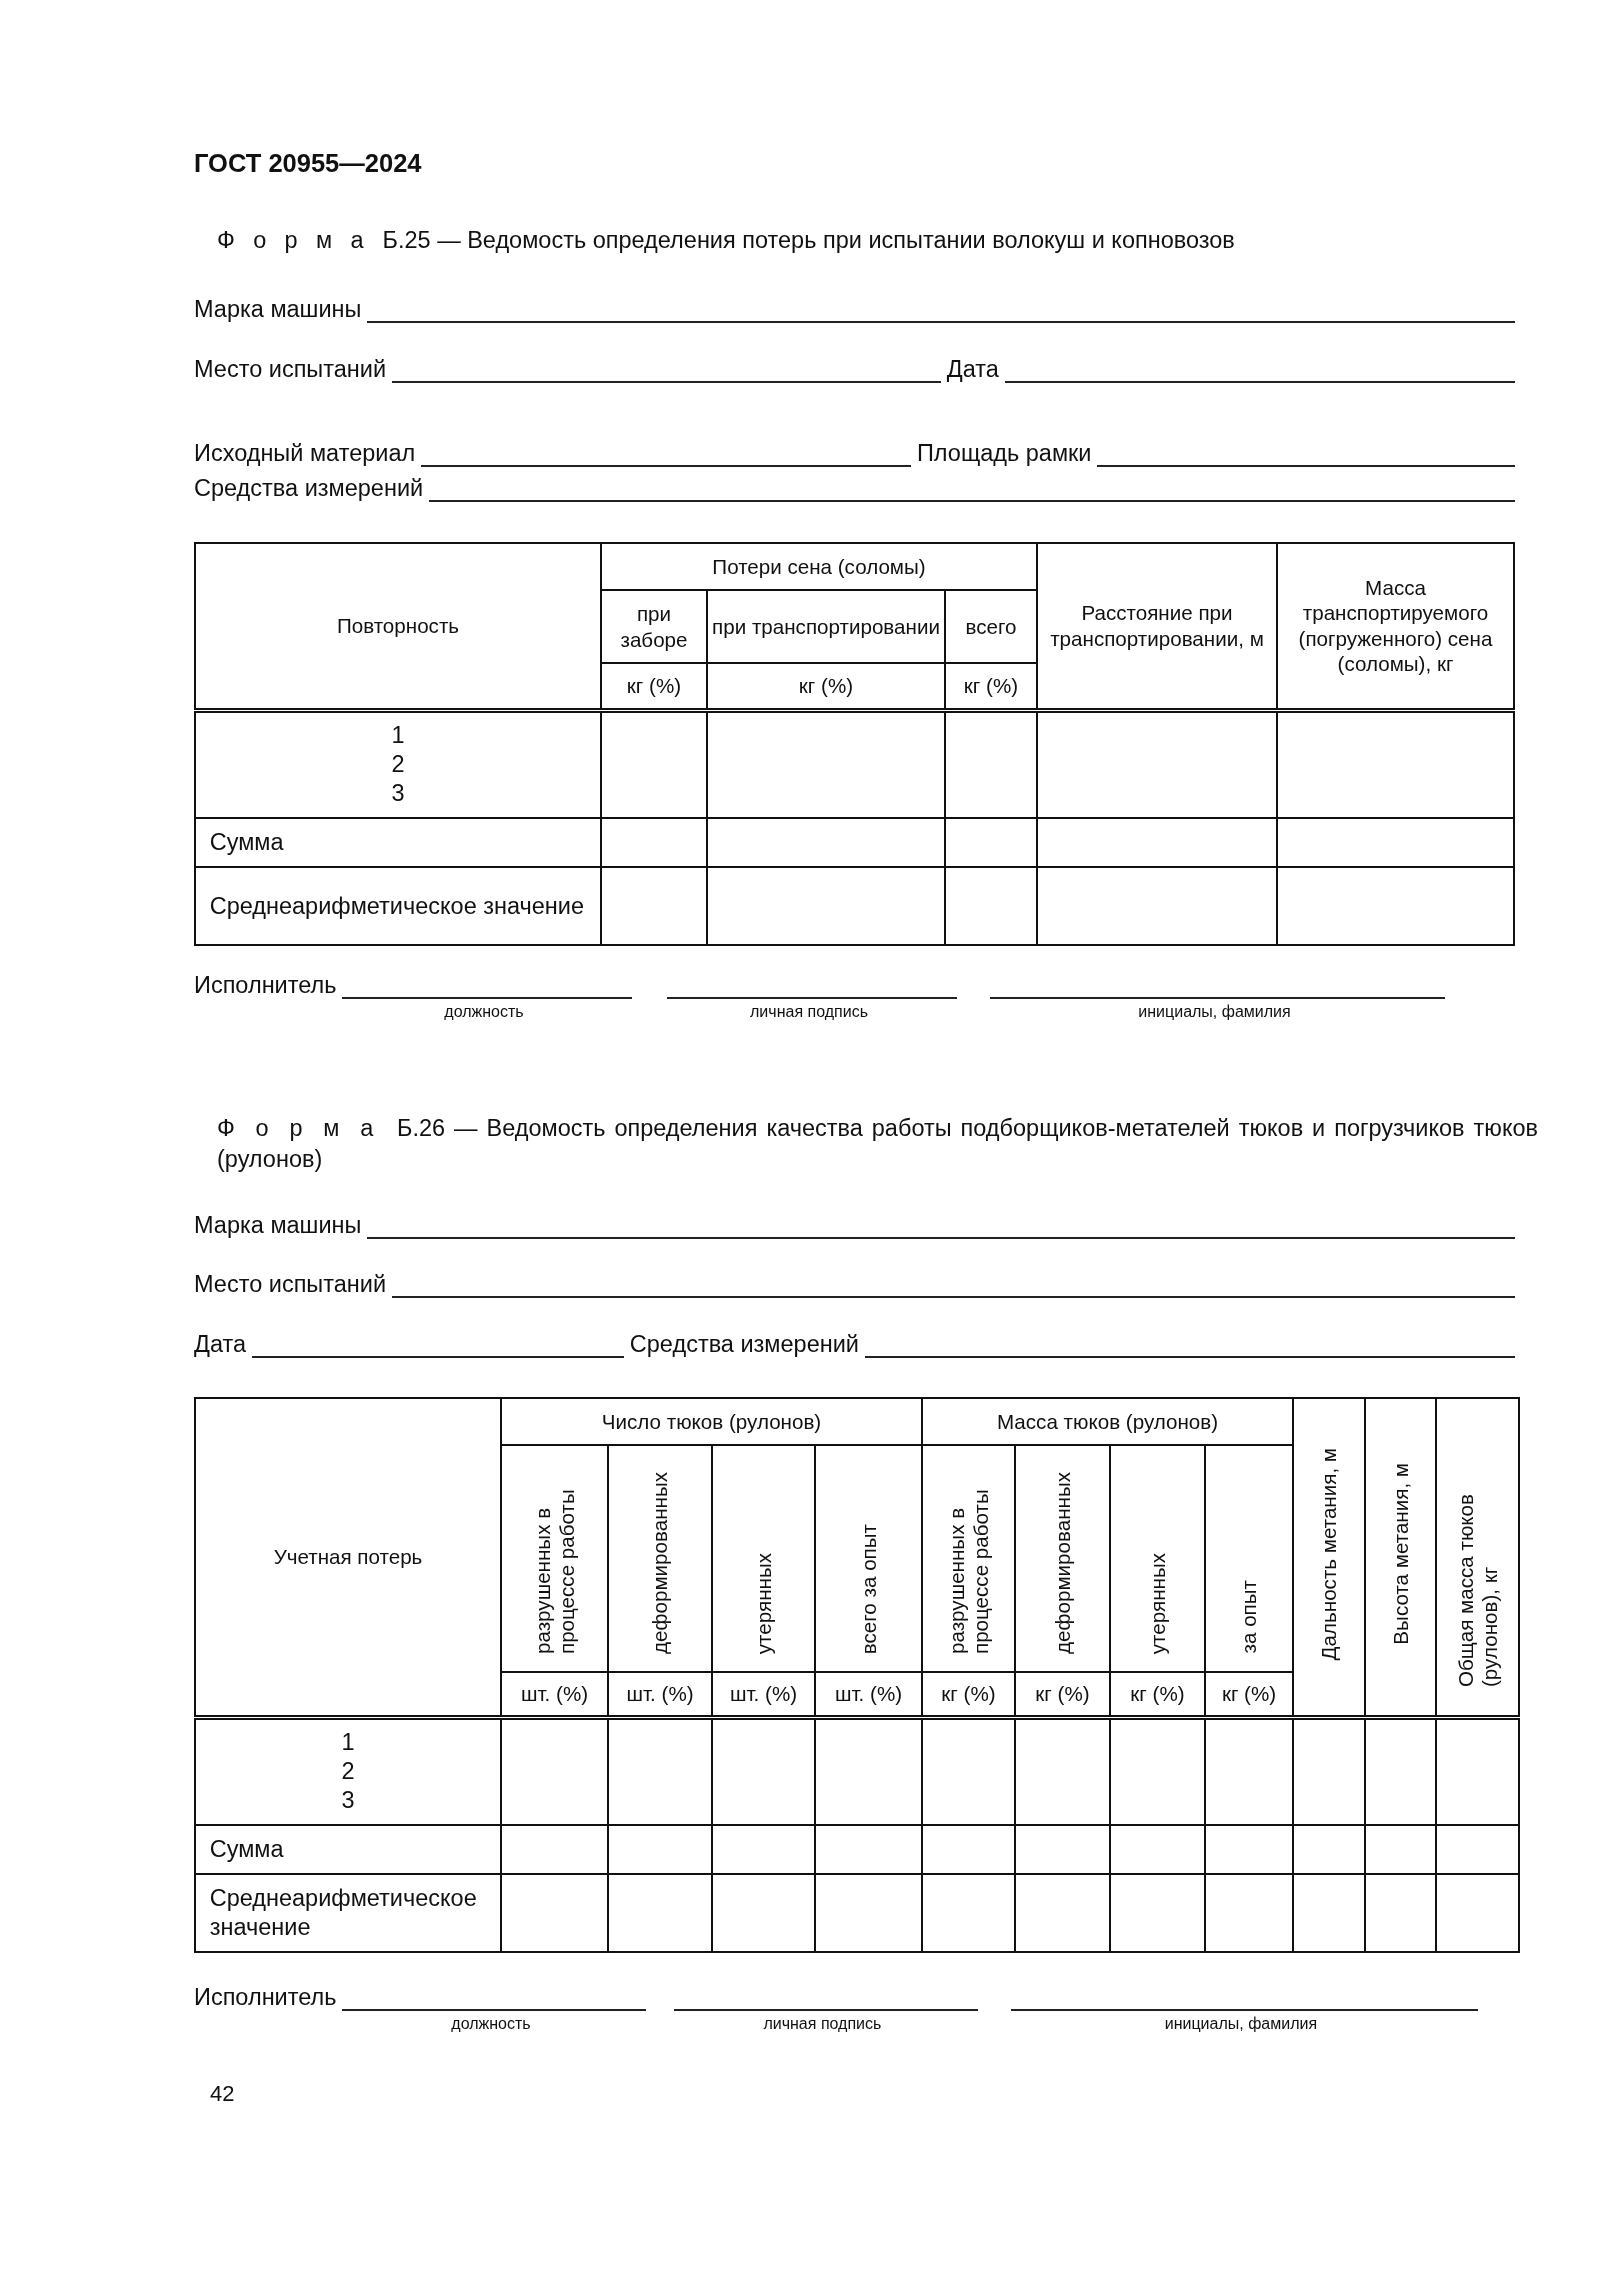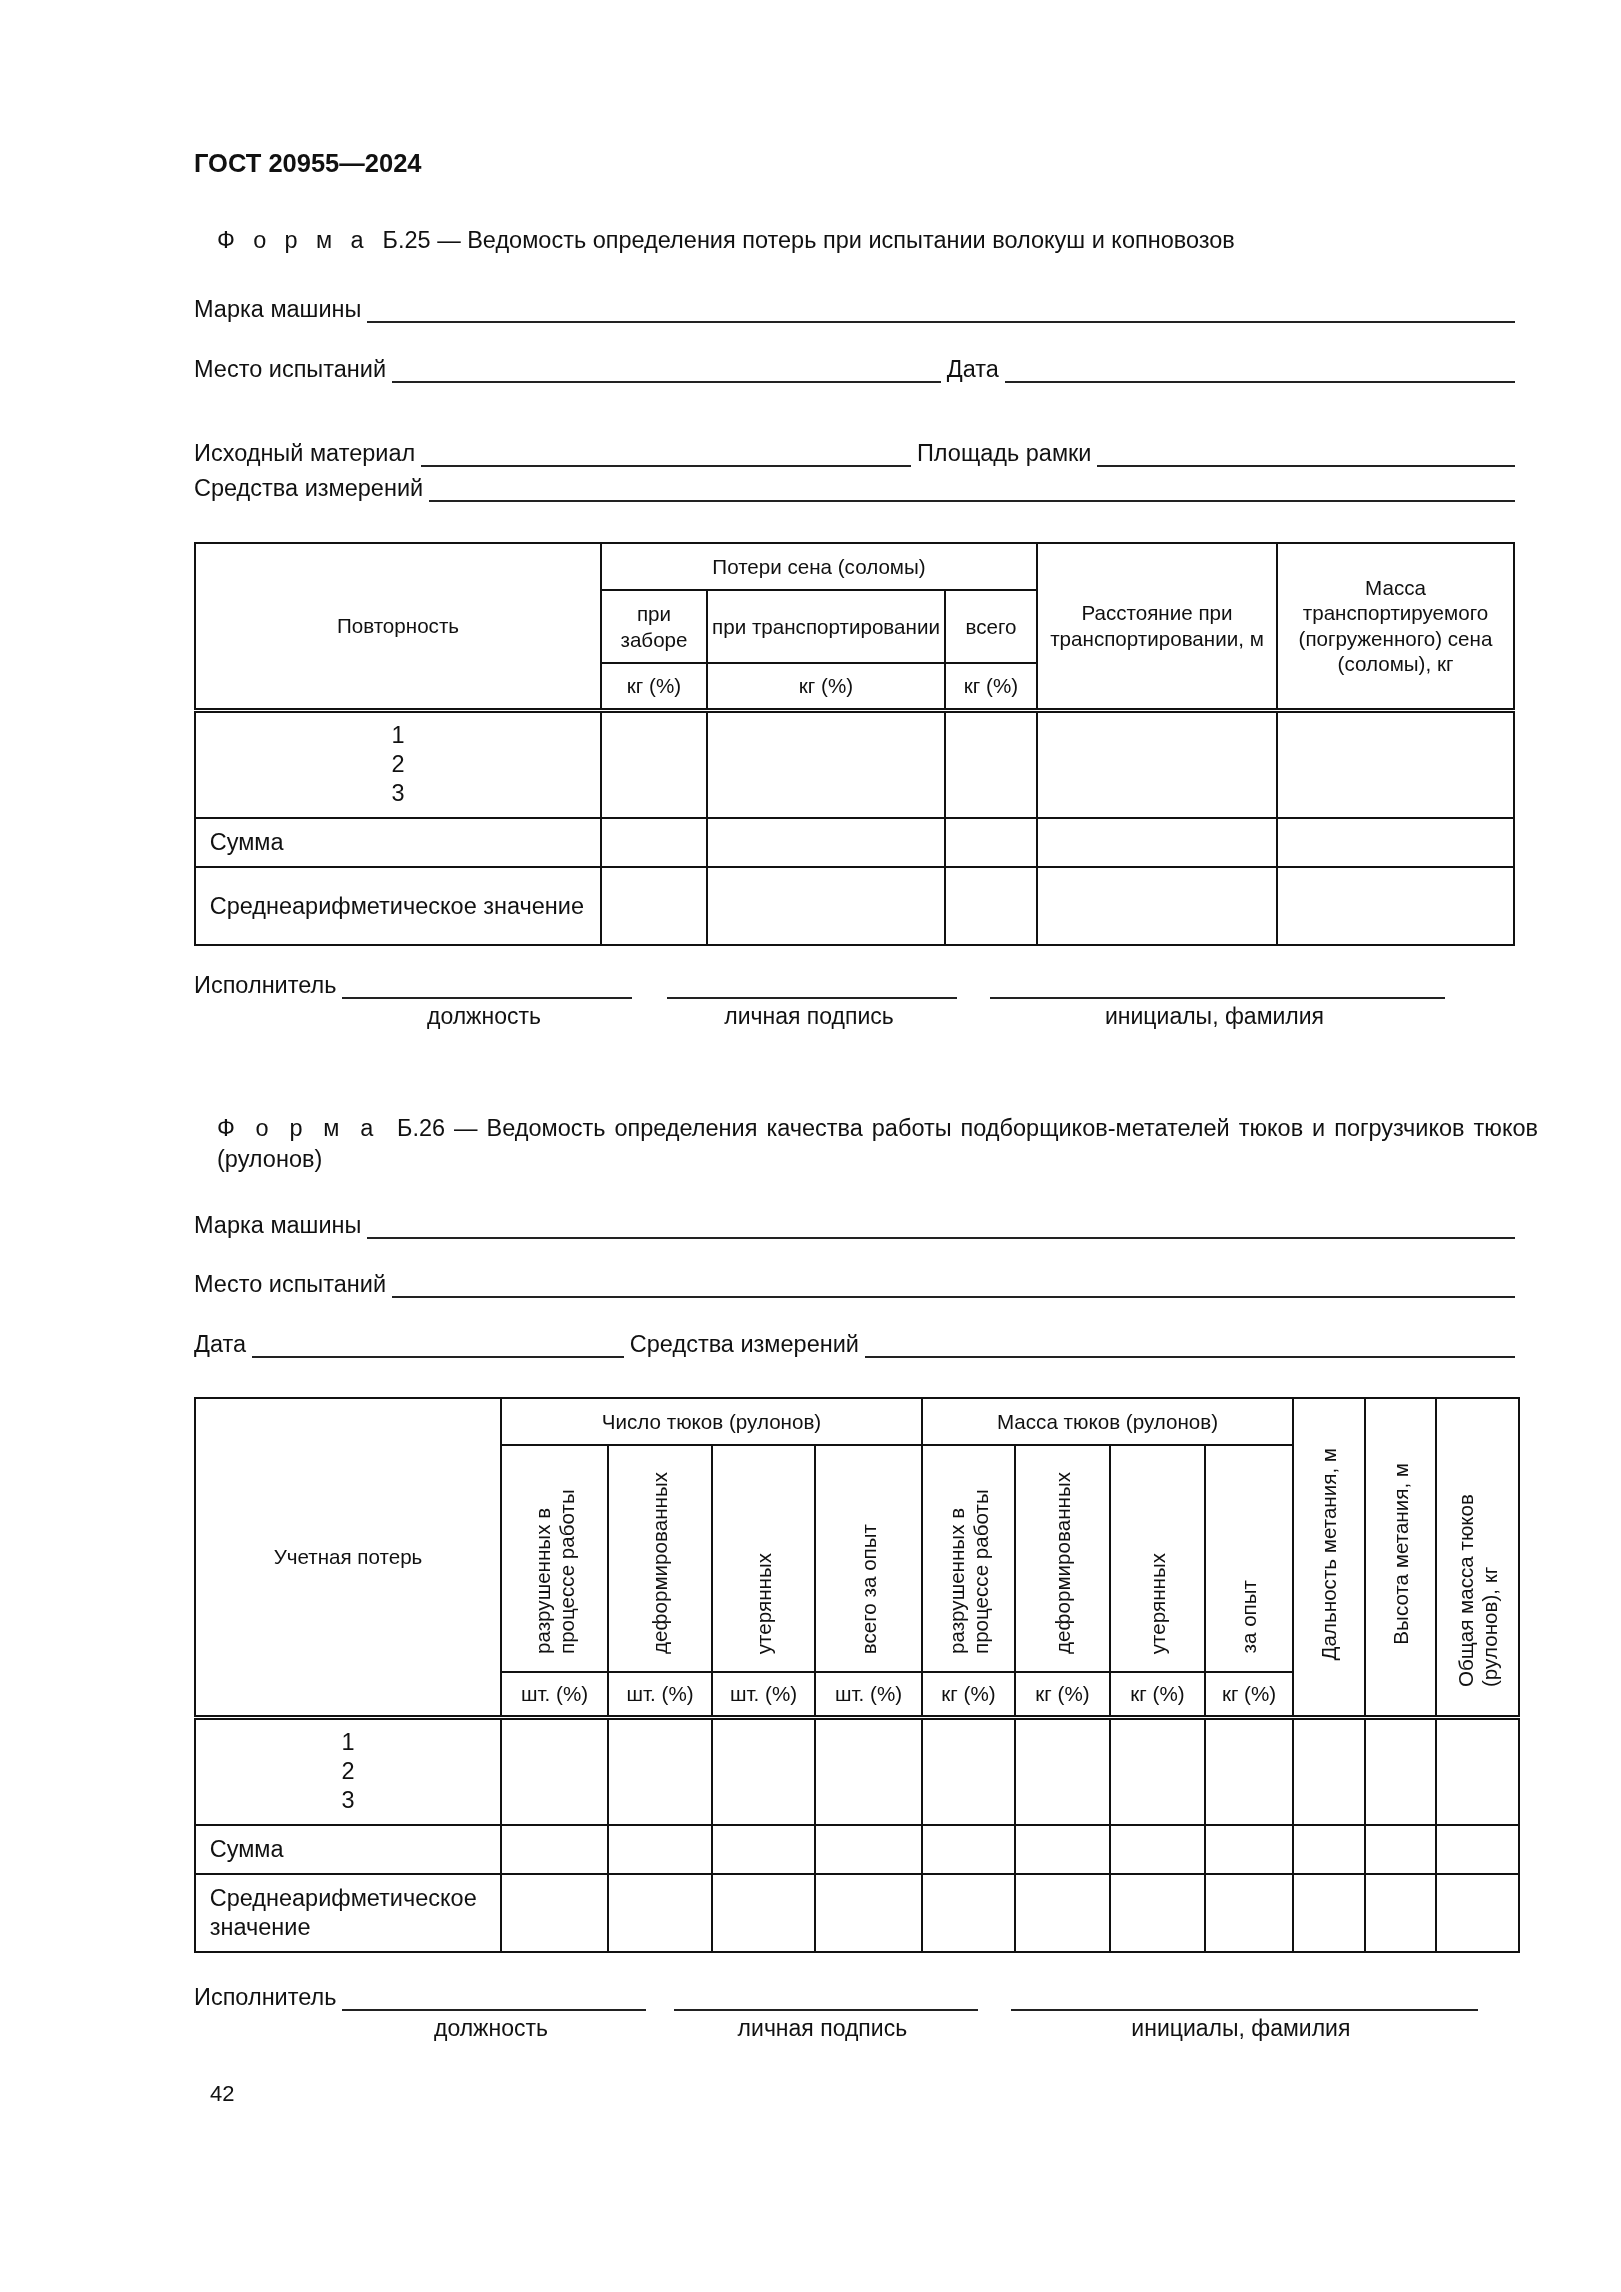--- a/index.html
+++ b/index.html
@@ -16,21 +16,21 @@
   td, th { border: 2.9px solid #111; font-weight: normal; font-size: 20.6px; text-align: center; vertical-align: middle; padding: 0; line-height: 25.5px; }
   .t1 { left: 194px; top: 542px; width: 1319px; }
   .t2 { left: 194px; top: 1397px; width: 1323px; }
   .dbl td { border-top: 5.9px double #111; }
   .left { text-align: left; padding-left: 13.7px; font-size: 23.5px; border-radius: 7px; }
   .nums { font-size: 23.5px; line-height: 29px; }
   .vert { writing-mode: vertical-rl; transform: rotate(180deg); display: inline-block; text-align: left; line-height: 23.5px; }
   .sig { position: absolute; left: 194px; width: 1294px; font-size: 23.5px; }
   .sig .row { display: flex; align-items: flex-end; height: 33px; }
   .sig .line { border-bottom: 2px solid #222; height: 23.5px; }
-  .sig .caps { display: flex; font-size: 23px; margin-top: 3.9px; }
+  .sig .caps { display: flex; font-size: 16px; margin-top: 3.9px; }
   .pagenum { left: 210px; top: 2081px; font-size: 22px; }
 </style>
 </head>
 <body>
 
 <div class="abs hdr">ГОСТ 20955—2024</div>
 
 <div class="abs form-title" style="top:225px;">
   <span class="spaced">Ф о р м а</span>&nbsp;
   <span>Б.25 — Ведомость определения потерь при испытании волокуш и копновозов</span>

